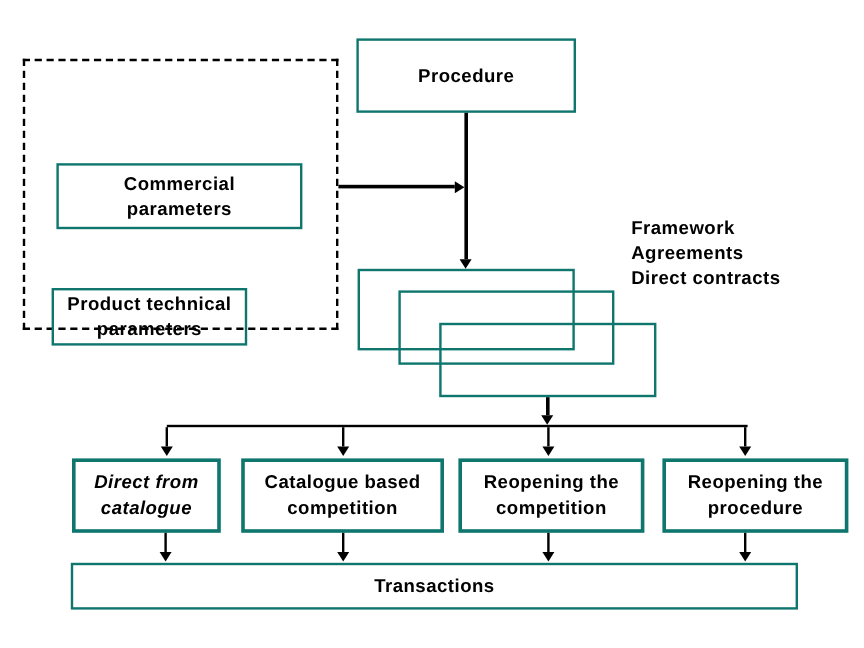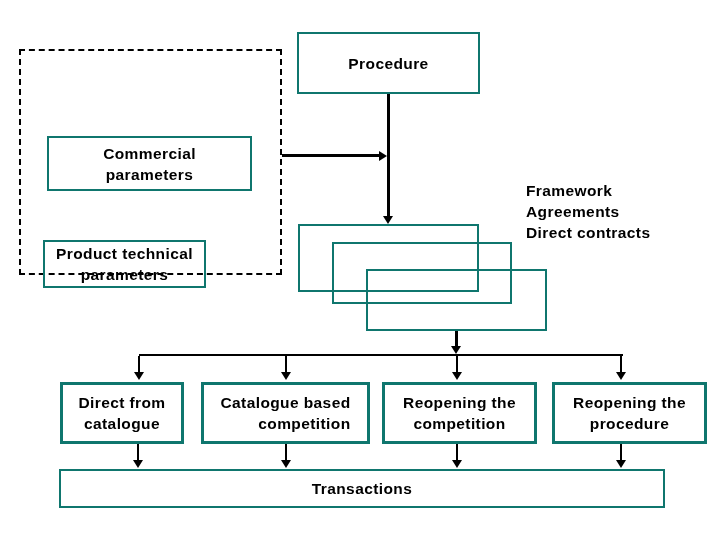--- a/index.html
+++ b/index.html
@@ -39,22 +39,22 @@
     background: transparent;
   }
   .price-box       { left: 43px;  top: 72px;  width: 205px; height: 39px; }
   .commercial-box  { left: 47px;  top: 136px; width: 205px; height: 55px; }
   .product-box     { left: 43px;  top: 220px; width: 163px; height: 48px; margin-top: 20px; }
   .procedure-box   { left: 297px; top: 32px;  width: 183px; height: 62px; }
   .stack-a         { left: 298px; top: 224px; width: 181px; height: 68px; }
   .stack-b         { left: 332px; top: 242px; width: 180px; height: 62px; }
   .stack-c         { left: 366px; top: 269px; width: 181px; height: 62px; }
   .channel         { border-width: 3px; top: 382px; height: 62px; }
-  .ch1 { left: 60px;  width: 124px; }
-  .ch2 { left: 201px; width: 169px; text-align: right; }
+  .ch1 { left: 60px;  width: 124px; font-style: italic; }
+  .ch2 { left: 201px; width: 169px; }
   .ch3 { left: 382px; width: 155px; }
   .ch4 { left: 552px; width: 155px; }
   .transactions-box { left: 59px; top: 469px; width: 606px; height: 39px; }
   .framework-note {
     position: absolute;
     left: 526px; top: 180px; width: 180px;
     font-weight: bold;
     font-size: 15.5px;
     line-height: 21px;
     letter-spacing: 0.4px;

